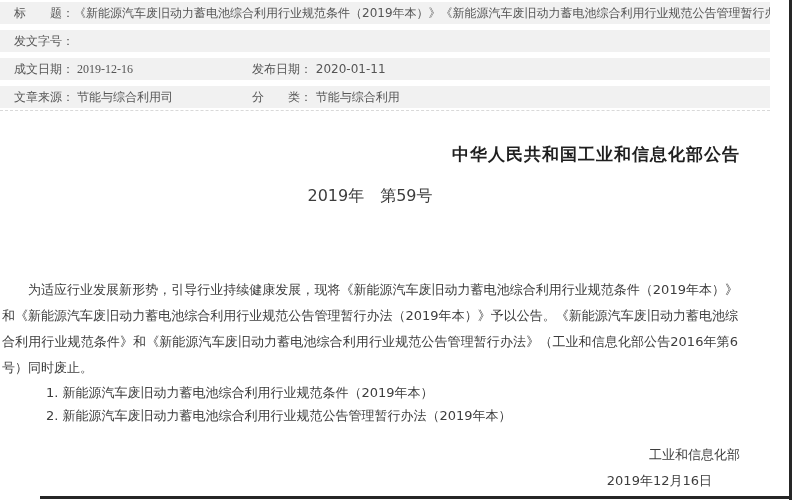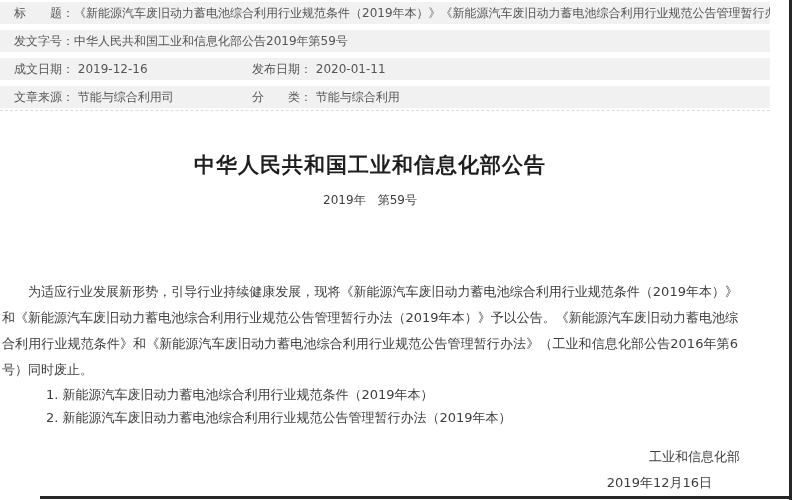--- a/index.html
+++ b/index.html
@@ -31,39 +31,39 @@
     line-height: 22px;
     margin-bottom: 6px;
     padding-left: 14px;
     font-size: 12px;
     color: #555555;
     white-space: nowrap;
     overflow: hidden;
     display: flex;
   }
   .meta-row:last-child { margin-bottom: 0; }
-  .meta-cell-1 { width: 238px; flex: 0 0 238px; }
+  .meta-cell-1 { width: 238px; flex: 0 0 238px; font-family: Liberation Serif, serif; }
   .meta-cell-2 { flex: 1; }
   .meta-label { color: #555555; }
   .meta-value { color: #555555; }
 
   
   .content { position: relative; }
   .doc-title {
-    margin: 40px 0 0 0;
-    text-align: center;
-    font-size: 21px;
+    margin: 32px 0 0 0;
+    text-align: right;
+    font-size: 17px;
     font-weight: bold;
     letter-spacing: 1px;
     color: #1f1f1f;
   }
   .issue-number {
-    margin-top: 13px;
+    margin-top: 20px;
     text-align: center;
-    font-size: 12px;
+    font-size: 16px;
     color: #3d3d3d;
   }
   .doc-body {
     margin: 70px 0 0 0;
     padding: 0 2px;
     font-size: 13px;
     line-height: 26px;
     color: #3d3d3d;
     text-indent: 2em;
     text-align: justify;
@@ -122,21 +122,20 @@
 
   <div class="meta">
 
     <div class="meta-row">
       <span class="meta-label">标　　题：</span>
       <span class="meta-value">《新能源汽车废旧动力蓄电池综合利用行业规范条件（2019年本）》《新能源汽车废旧动力蓄电池综合利用行业规范公告管理暂行办法（2019年本）》公告</span>
     </div>
 
     <div class="meta-row">
       <span class="meta-label">发文字号：</span>
-      <span class="meta-value">中华人民共和国工业和信息化部公告2019年第59号</span>
     </div>
 
     <div class="meta-row">
       <span class="meta-cell-1">
         <span class="meta-label">成文日期：</span>
         <span class="meta-value">2019-12-16</span>
       </span>
       <span class="meta-cell-2">
         <span class="meta-label">发布日期：</span>
         <span class="meta-value">2020-01-11</span>

